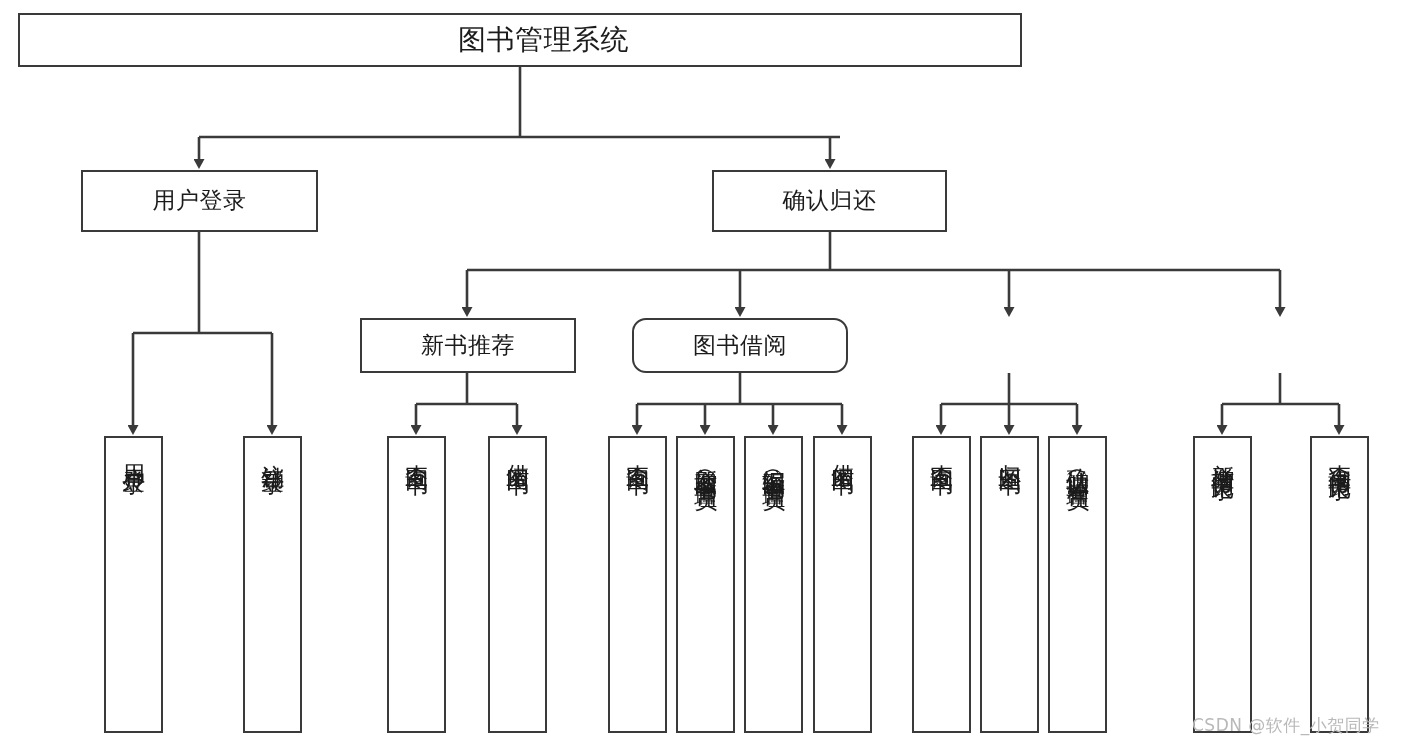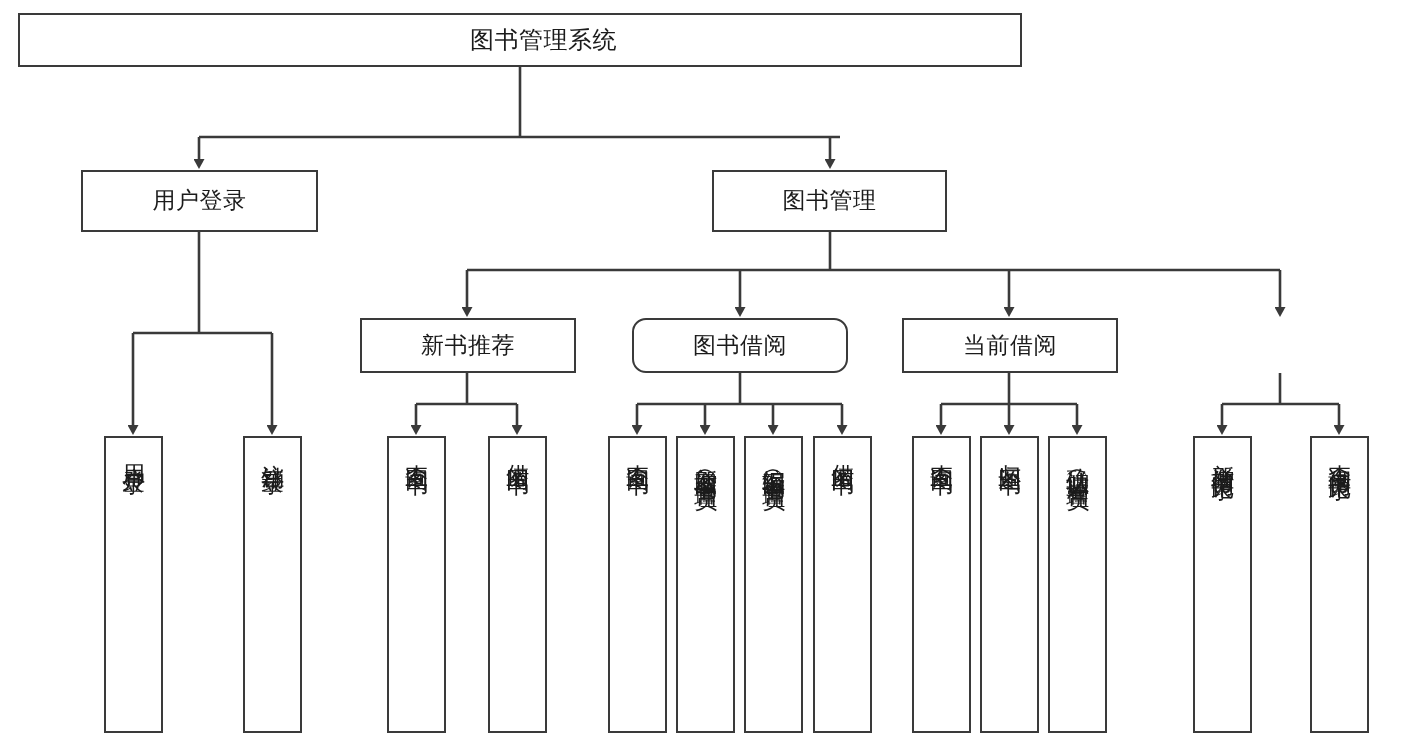--- a/index.html
+++ b/index.html
@@ -51,21 +51,21 @@
   .node.vert .node-label {
     writing-mode: vertical-rl;
     text-orientation: upright;
     font-size: 23px;
     letter-spacing: 3px;
     white-space: nowrap;
   }
   .node.vert.tall .node-label {
     padding-top: 4px;
   }
-  .node.root .node-label { font-size: 24px; margin-left: 47px; }
+  .node.root .node-label { font-size: 28px; margin-left: 47px; }
   .watermark {
     position: absolute;
     color: #b9b9b9;
     font-size: 17px;
     letter-spacing: 0.5px;
     white-space: nowrap;
     user-select: none;
   }
 </style>
 </head>
@@ -124,31 +124,28 @@
   </svg>
 
   <div class="node horiz root" style="left:18px; top:13px; width:1004px; height:54px;">
     <span class="node-label">图书管理系统</span>
   </div>
 
   <div class="node horiz" style="left:81px; top:170px; width:237px; height:62px;">
     <span class="node-label">用户登录</span>
   </div>
   <div class="node horiz" style="left:712px; top:170px; width:235px; height:62px;">
-    <span class="node-label">图书管理</span>
+    <span class="node-label">确认归还</span>
   </div>
 
   <div class="node horiz" style="left:360px; top:318px; width:216px; height:55px;">
     <span class="node-label">新书推荐</span>
   </div>
   <div class="node horiz" style="left:632px; top:318px; width:216px; height:55px;border-radius:14px;">
     <span class="node-label">图书借阅</span>
-  </div>
-  <div class="node horiz" style="left:902px; top:318px; width:216px; height:55px;">
-    <span class="node-label">当前借阅</span>
   </div>
 
   <div class="node vert" style="left:104px; top:436px; width:59px; height:297px;">
     <span class="node-label">用户登录</span>
   </div>
   <div class="node vert" style="left:243px; top:436px; width:59px; height:297px;">
     <span class="node-label">注销登录</span>
   </div>
 
   <div class="node vert" style="left:387px; top:436px; width:59px; height:297px;">
@@ -181,14 +178,15 @@
     <span class="node-label">确认归还（管理员）</span>
   </div>
 
   <div class="node vert" style="left:1193px; top:436px; width:59px; height:297px;">
     <span class="node-label">新增借阅记录</span>
   </div>
   <div class="node vert" style="left:1310px; top:436px; width:59px; height:297px;">
     <span class="node-label">查询借阅记录</span>
   </div>
 
+  <div class="watermark" style="left:1192px; top:714px;">CSDN @软件_小贺同学</div>
 
 </div>
 
 </body></html>

